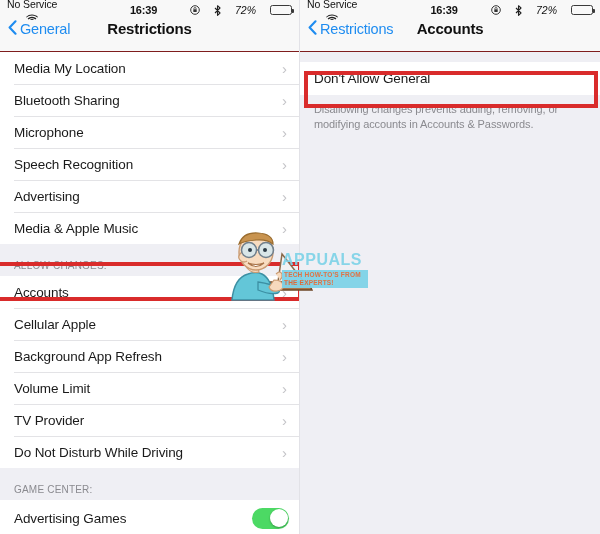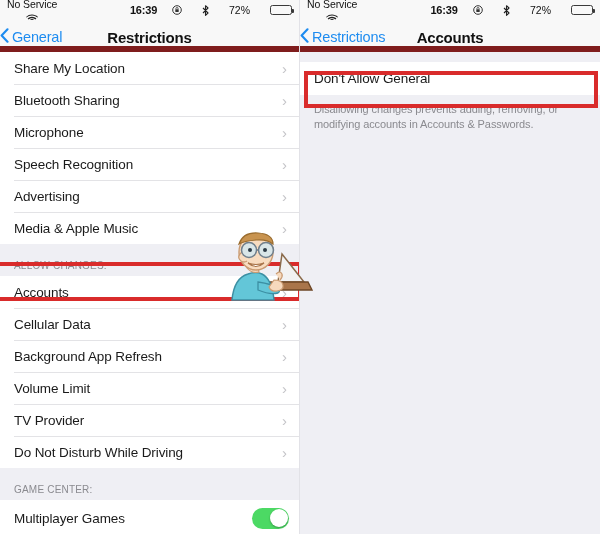--- a/index.html
+++ b/index.html
@@ -15,39 +15,39 @@
 
   
   .statusbar {
     height: 20px; background: #f8f8f8;
     display: flex; align-items: center;
     padding: 0 7px; font-size: 10.5px; color: #111;
     position: relative;
   }
   .sb-left { display: flex; align-items: center; gap: 4px; font-weight: 500; letter-spacing: -0.1px; flex-direction: column;}
   .sb-center { position: absolute; left: 0; right: 12px; text-align: center; font-size: 11px; font-weight: 600; letter-spacing: -0.2px; }
-  .sb-right { margin-left: auto; display: flex; align-items: center; gap: 20px; position: relative; z-index: 2; }
+  .sb-right { margin-left: auto; display: flex; align-items: center; gap: 14px; position: relative; z-index: 2; font-style: italic; }
   .sb-pct { font-size: 10.5px; font-weight: 500; }
   .wifi-icon svg, .bt-icon svg, .lock-icon svg { display: block; }
   .battery {
     width: 22px; height: 10px; border: 1.2px solid #3a3a3a; border-radius: 2.5px;
     position: relative; padding: 1px;
   }
   .battery::after {
     content: ""; position: absolute; right: -3px; top: 3px;
     width: 2px; height: 4px; background: #3a3a3a; border-radius: 0 1px 1px 0;
   }
   .battery-fill { height: 100%; background: #3a3a3a; border-radius: 1px; }
 
   
   .navbar {
     height: 32px; background: #f8f8f8;
-    border-bottom: 6px solid #7f1d1d;
-    display: flex; align-items: flex-end; position: relative;
-    padding: 0 0;
+    border-bottom: 1px solid #7f1d1d;
+    display: flex; align-items: flex-start; position: relative;
+    padding: 0 8px;
   }
   .nav-back { display: flex; align-items: center; color: #1e8cf0; font-size: 14.5px; cursor: pointer; letter-spacing: -0.2px; }
   .nav-back .chev { margin-right: 3px; display: block; }
   .nav-title {
     position: absolute; left: 0; right: 0; text-align: center;
     font-size: 15px; font-weight: bold; color: #111; letter-spacing: -0.2px;
   }
 
   
   .content { position: relative; height: calc(534px - 52px); background: #efeff4; }
@@ -148,21 +148,21 @@
         </span>
         <span>General</span>
       </div>
       <div class="nav-title">Restrictions</div>
     </div>
 
     <div class="content">
 
       <div class="group">
         <div class="row">
-          <span class="label">Share My Location</span>
+          <span class="label">Media My Location</span>
           <span class="chevron-r">›</span>
         </div>
         <div class="row">
           <span class="label">Bluetooth Sharing</span>
           <span class="chevron-r">›</span>
         </div>
         <div class="row">
           <span class="label">Microphone</span>
           <span class="chevron-r">›</span>
         </div>
@@ -181,21 +181,21 @@
       </div>
 
       <div class="section-header">ALLOW CHANGES:</div>
 
       <div class="group">
         <div class="row">
           <span class="label">Accounts</span>
           <span class="chevron-r">›</span>
         </div>
         <div class="row">
-          <span class="label">Cellular Data</span>
+          <span class="label">Cellular Apple</span>
           <span class="chevron-r">›</span>
         </div>
         <div class="row">
           <span class="label">Background App Refresh</span>
           <span class="chevron-r">›</span>
         </div>
         <div class="row">
           <span class="label">Volume Limit</span>
           <span class="chevron-r">›</span>
         </div>
@@ -206,21 +206,21 @@
         <div class="row">
           <span class="label">Do Not Disturb While Driving</span>
           <span class="chevron-r">›</span>
         </div>
       </div>
 
       <div class="section-header">GAME CENTER:</div>
 
       <div class="group">
         <div class="row" style="height:36px">
-          <span class="label">Multiplayer Games</span>
+          <span class="label">Advertising Games</span>
           <span class="toggle">
               <span class="knob"></span>
             </span>
         </div>
         <div class="row" style="height:36px">
           <span class="label"></span>
           <span class="toggle">
               <span class="knob"></span>
             </span>
         </div>
@@ -312,15 +312,19 @@
       <path d="M21 12 q4 -12 19 -11 q15 1 15 11 q-6 -5 -17 -4 q-12 1 -17 4z" fill="#c8934f" stroke="#9a6c2e" stroke-width="1.2"></path>
 
       <circle cx="31" cy="18" r="7.5" fill="#cfe9f5" fill-opacity=".75" stroke="#6f7f8c" stroke-width="1.5"></circle>
       <circle cx="48" cy="18" r="7.5" fill="#cfe9f5" fill-opacity=".75" stroke="#6f7f8c" stroke-width="1.5"></circle>
       <path d="M38.5 18 h2" stroke="#6f7f8c" stroke-width="1.5"></path>
       <circle cx="32" cy="18" r="2" fill="#2b3a45"></circle>
       <circle cx="47" cy="18" r="2" fill="#2b3a45"></circle>
 
       <path d="M30 31 q8 7 16 0 q-8 3 -16 0z" fill="#fff" stroke="#a9754a" stroke-width="1.2"></path>
     </svg>
+    <div class="wm-text">
+      <div class="wm-title">APPUALS</div>
+      <div class="wm-sub">TECH HOW-TO'S FROM THE EXPERTS!</div>
+    </div>
   </div>
 
 </div>
 
 </body></html>

